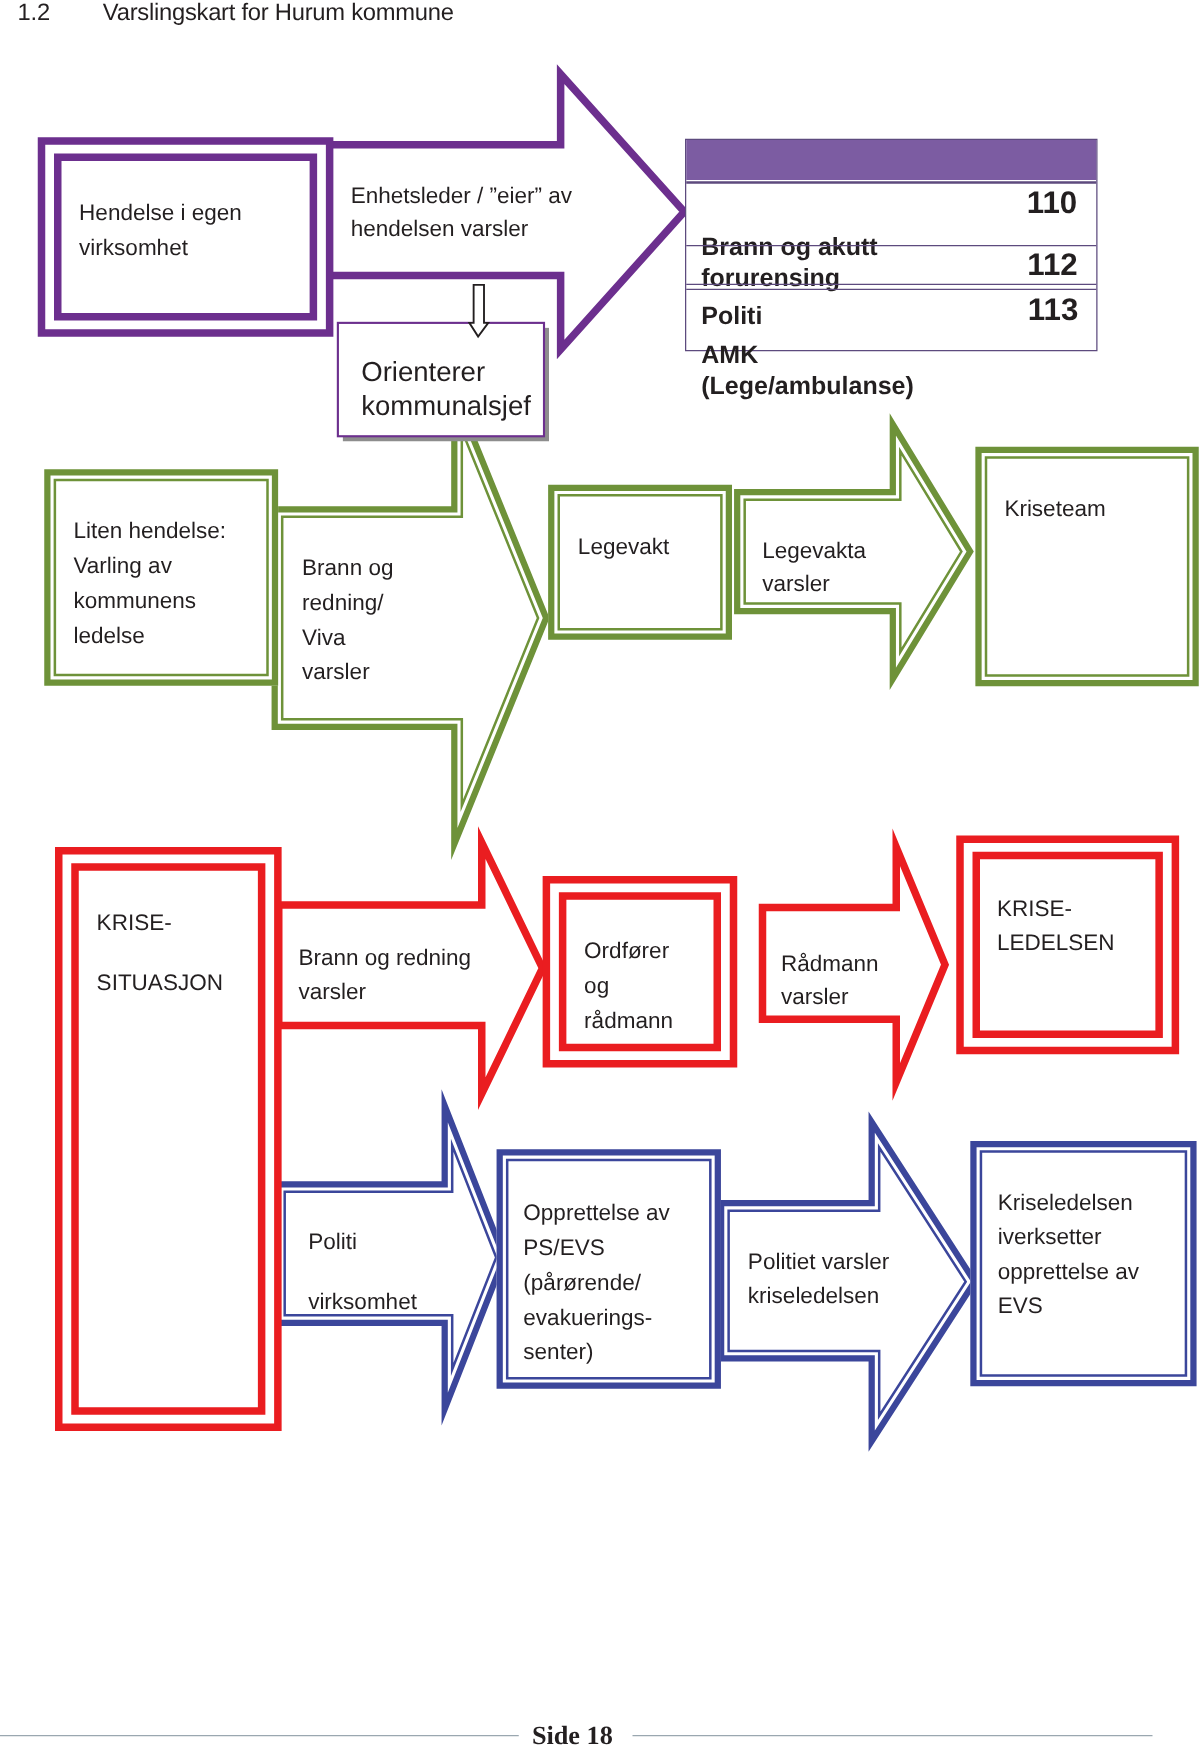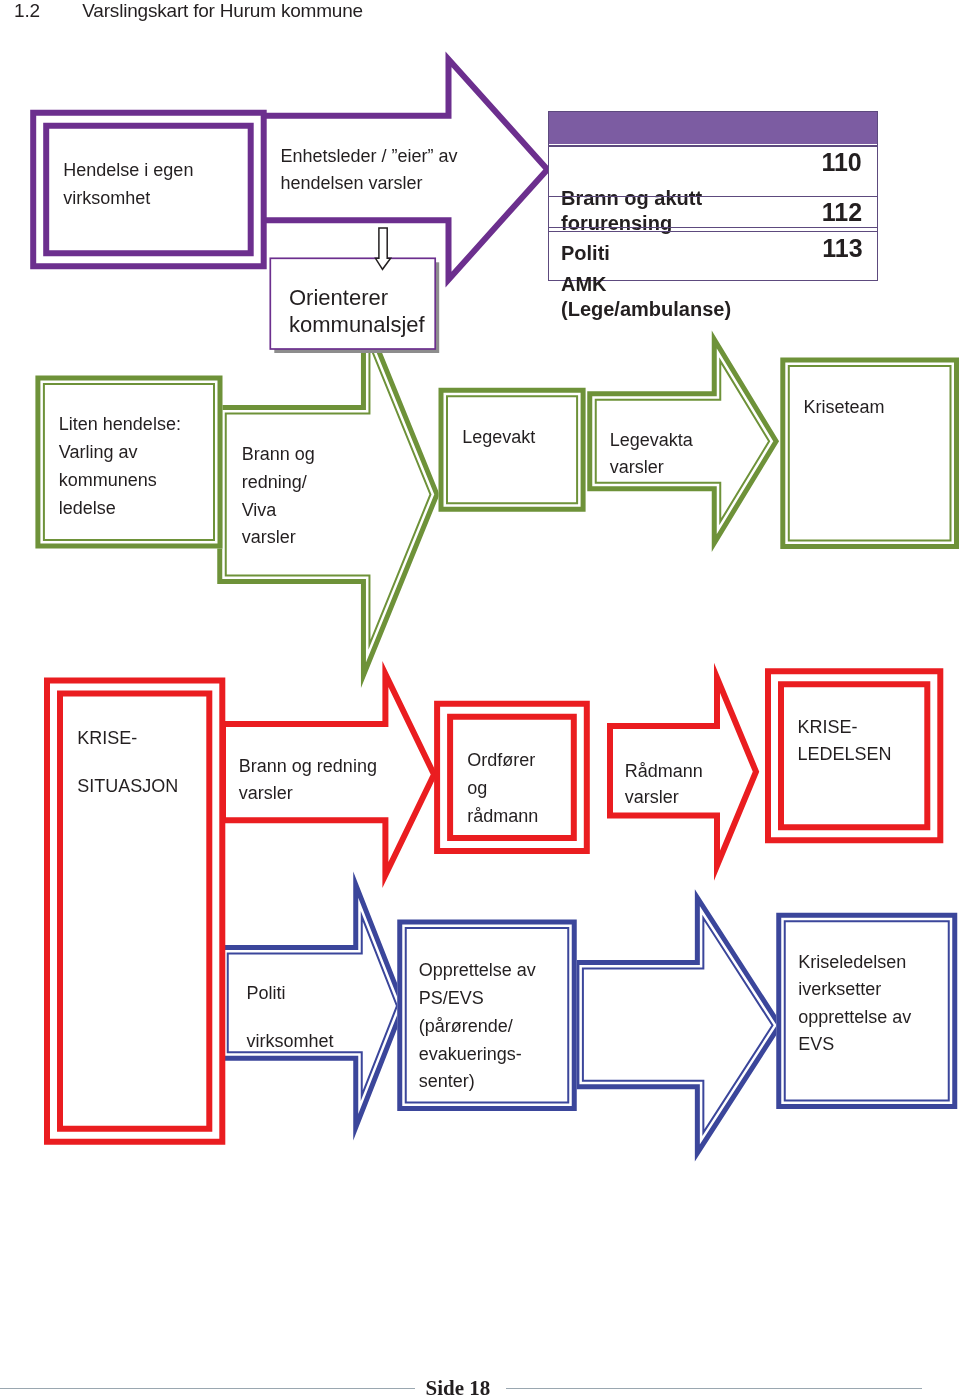--- a/index.html
+++ b/index.html
@@ -145,20 +145,24 @@
       <div class="ln">Politi</div>
       <div class="ln">virksomhet</div>
     </div>
   <div class="txt" style="left:418.7px;top:957.26px;line-height:27.8px;font-size:18.0px">
       <div class="ln">Opprettelse av</div>
       <div class="ln">PS/EVS</div>
       <div class="ln">(pårørende/</div>
       <div class="ln">evakuerings-</div>
       <div class="ln">senter)</div>
     </div>
+  <div class="txt" style="left:598.3px;top:996.26px;line-height:27.0px;font-size:18.0px">
+      <div class="ln">Politiet varsler</div>
+      <div class="ln">kriseledelsen</div>
+    </div>
   <div class="txt" style="left:798.2px;top:949.01px;line-height:27.3px;font-size:18.0px">
       <div class="ln">Kriseledelsen</div>
       <div class="ln">iverksetter</div>
       <div class="ln">opprettelse av</div>
       <div class="ln">EVS</div>
     </div>
 
   <div id="emergency">
     <div class="thead">
         <span>NØDTELEFONER</span>

